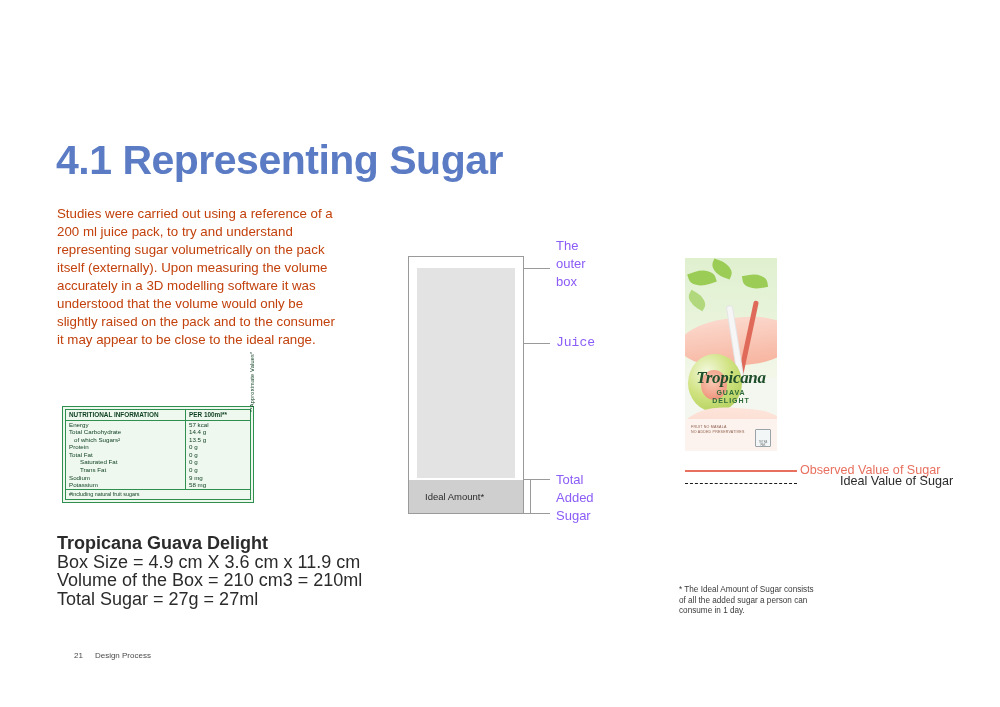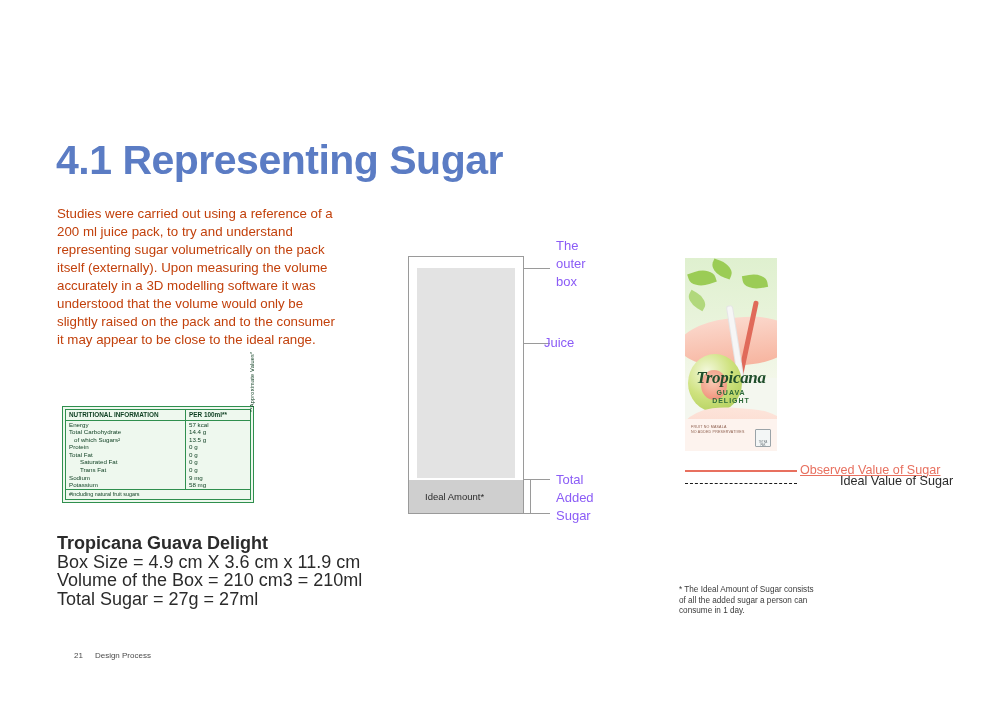--- a/index.html
+++ b/index.html
@@ -334,21 +334,20 @@
     width: 112px;
     height: 0;
     border-top: 1.6px dashed #1a1a1a;
   }
   #observed-label {
     position: absolute;
     left: 800px;
     top: 463px;
     font-size: 12.6px;
     color: #e8705f;
-    text-decoration: underline;
   }
   #ideal-label {
     position: absolute;
     left: 800px;
     top: 474px;
     font-size: 12.6px;
     color: #2b2b2b;
     margin-left: 40px;
   }
 
@@ -444,21 +443,21 @@
 </div>
 
 <div class="leader" style="left:524px; top:268px; width:26px;"></div>
 <div class="callout-label" style="left:556px; top:237px; width:46px;">
   <div>The</div>
   <div>outer</div>
   <div>box</div>
 </div>
 
 <div class="leader" style="left:524px; top:343px; width:26px;"></div>
-<div class="callout-label" style="left:544px; top:334px;">Juice</div>
+<div class="callout-label" style="left:556px; top:334px;font-family:Liberation Mono, monospace;">Juice</div>
 
 <div class="leader" style="left:524px; top:479px; width:26px;"></div>
 <div class="leader-v" style="left:530px; top:479px; height:35px;"></div>
 <div class="leader" style="left:524px; top:513px; width:26px;"></div>
 <div class="callout-label" style="left:556px; top:471px; width:60px;">
   <div>Total</div>
   <div>Added</div>
   <div>Sugar</div>
 </div>
 

